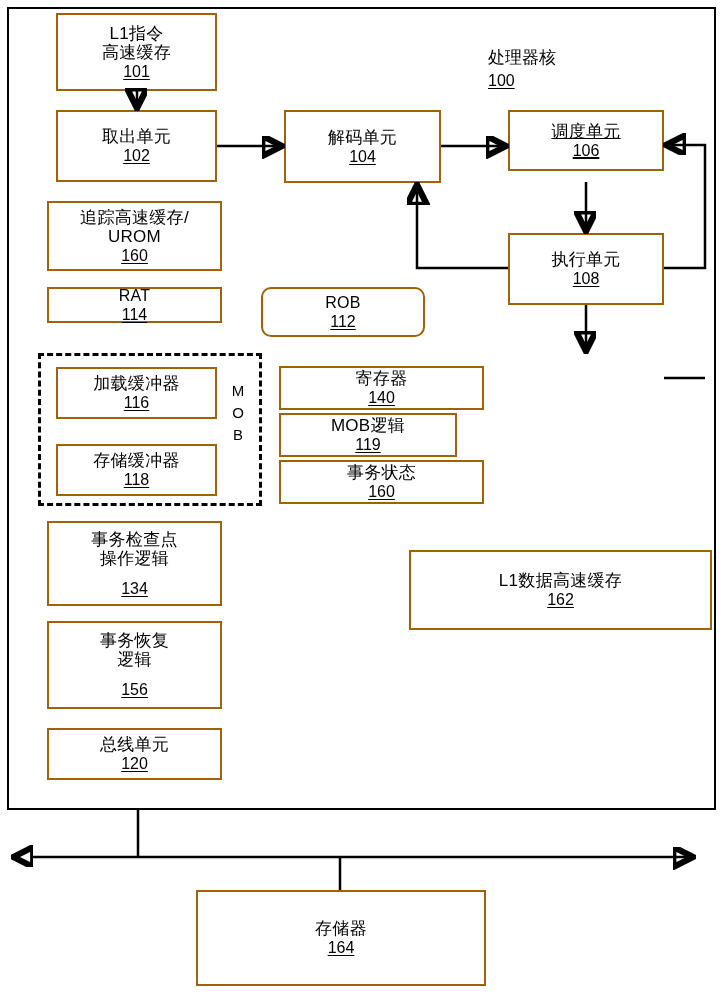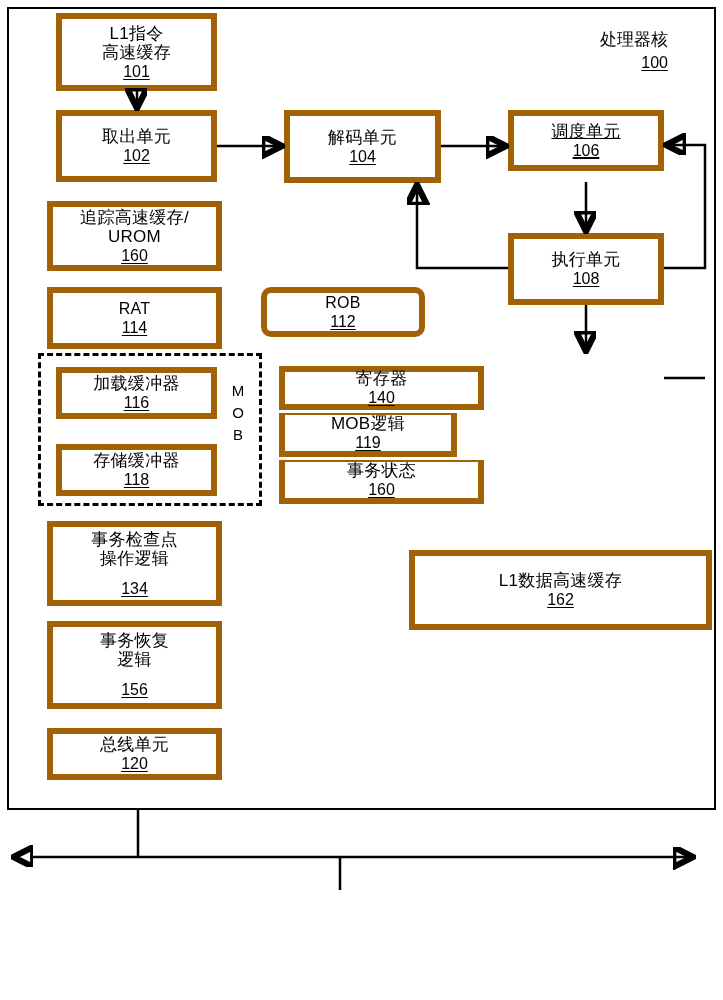--- a/index.html
+++ b/index.html
@@ -19,21 +19,21 @@
   #canvas {
     position: absolute;
     left: 0; top: 0;
     width: 723px;
     height: 1000px;
   }
   
   .box {
     position: absolute;
     box-sizing: border-box;
-    border: 6px solid #a16207;
+    border: 2px solid #a16207;
     background: #fff;
     display: flex;
     flex-direction: column;
     align-items: center;
     justify-content: center;
     text-align: center;
     line-height: 1.12;
   }
   .box .title {
     font-size: 17px;
@@ -71,23 +71,23 @@
     position: absolute;
     left: 226px; top: 380px;
     width: 24px;
     font-size: 15px;
     line-height: 1.45;
     text-align: center;
   }
   
   #core-title {
     position: absolute;
-    left: 488px; top: 28px;
+    left: 488px; top: 46px;
     width: 180px;
-    text-align: right;
+    text-align: left;
   }
   #core-title .title { font-size: 17px; display: block; }
   #core-title .num {
     font-size: 16px; display: block;
     text-decoration: underline;
     text-underline-offset: 2px;
     margin-top: 3px;
   }
   
   .stack-box { border-top-width: 2px; }
@@ -120,21 +120,21 @@
     <span class="title">取出单元</span>
     <span class="num">102</span>
   </div>
 
   <div class="box" style="left:47px; top:201px; width:175px; height:70px;">
     <span class="title">追踪高速缓存/
 UROM</span>
     <span class="num">160</span>
   </div>
 
-  <div class="box latin" style="left:47px; top:287px; width:175px; height:62px;">
+  <div class="box latin" style="left:47px; top:287px; width:175px; height:36px;">
     <span class="title">RAT</span>
     <span class="num">114</span>
   </div>
 
   <div class="box" style="left:56px; top:367px; width:161px; height:52px;">
     <span class="title">加载缓冲器</span>
     <span class="num">116</span>
   </div>
 
   <div class="box" style="left:56px; top:444px; width:161px; height:52px;">
@@ -193,20 +193,24 @@
     <span class="title">执行单元</span>
     <span class="num">108</span>
   </div>
 
 
   <div class="box" style="left:409px; top:550px; width:303px; height:80px;">
     <span class="title">L1数据高速缓存</span>
     <span class="num">162</span>
   </div>
 
+  <div class="box" style="left:196px; top:890px; width:290px; height:96px;">
+    <span class="title">存储器</span>
+    <span class="num">164</span>
+  </div>
 
   <svg id="wires" viewBox="0 0 723 1000" xmlns="http://www.w3.org/2000/svg">
     <defs>
       <marker id="ah" markerWidth="9" markerHeight="9" refX="7.5" refY="4" orient="auto" markerUnits="strokeWidth">
         <path d="M0,0 L8,4 L0,8 z" fill="#000" stroke="none"></path>
       </marker>
       <marker id="ah-start" markerWidth="9" markerHeight="9" refX="0.5" refY="4" orient="auto-start-reverse" markerUnits="strokeWidth">
         <path d="M0,0 L8,4 L0,8 z" fill="#000" stroke="none"></path>
       </marker>
     </defs>

